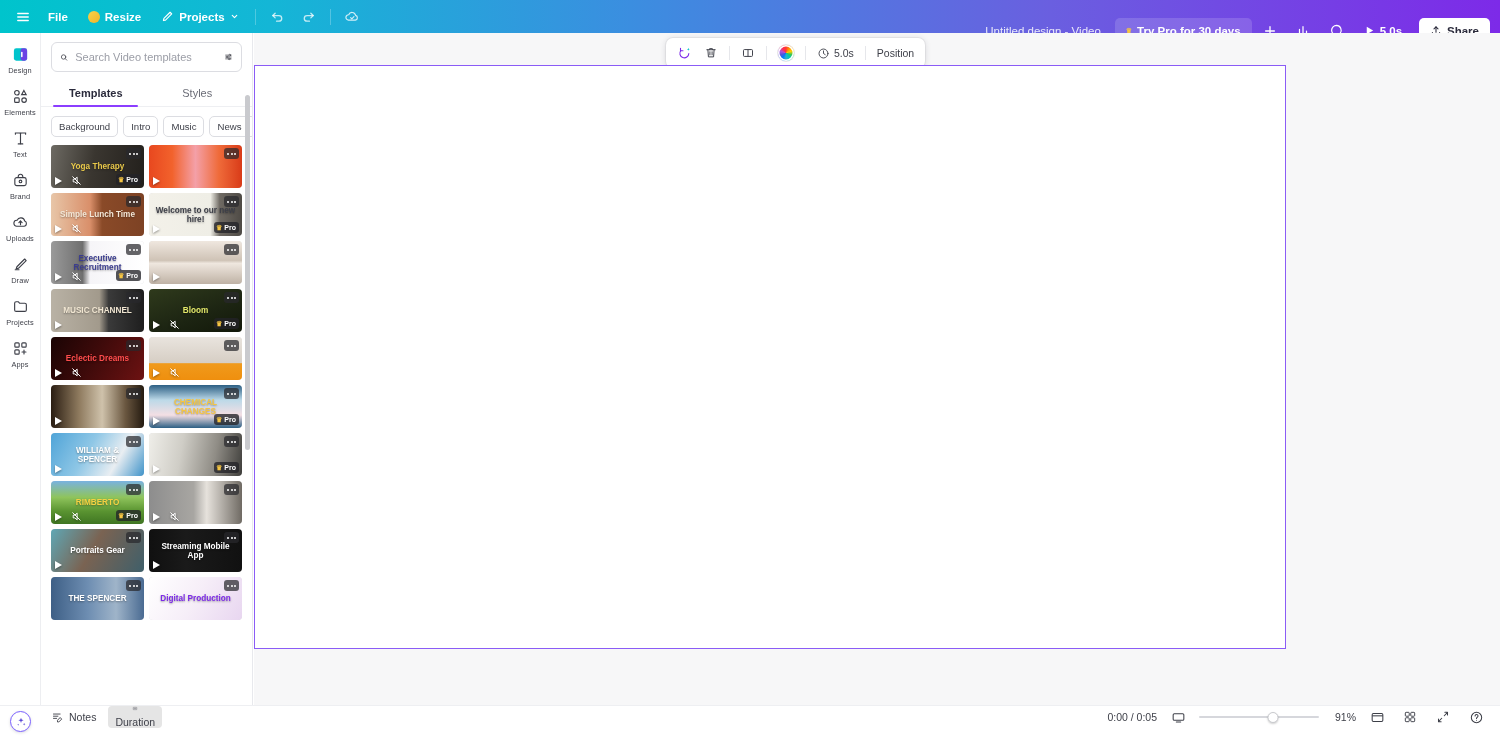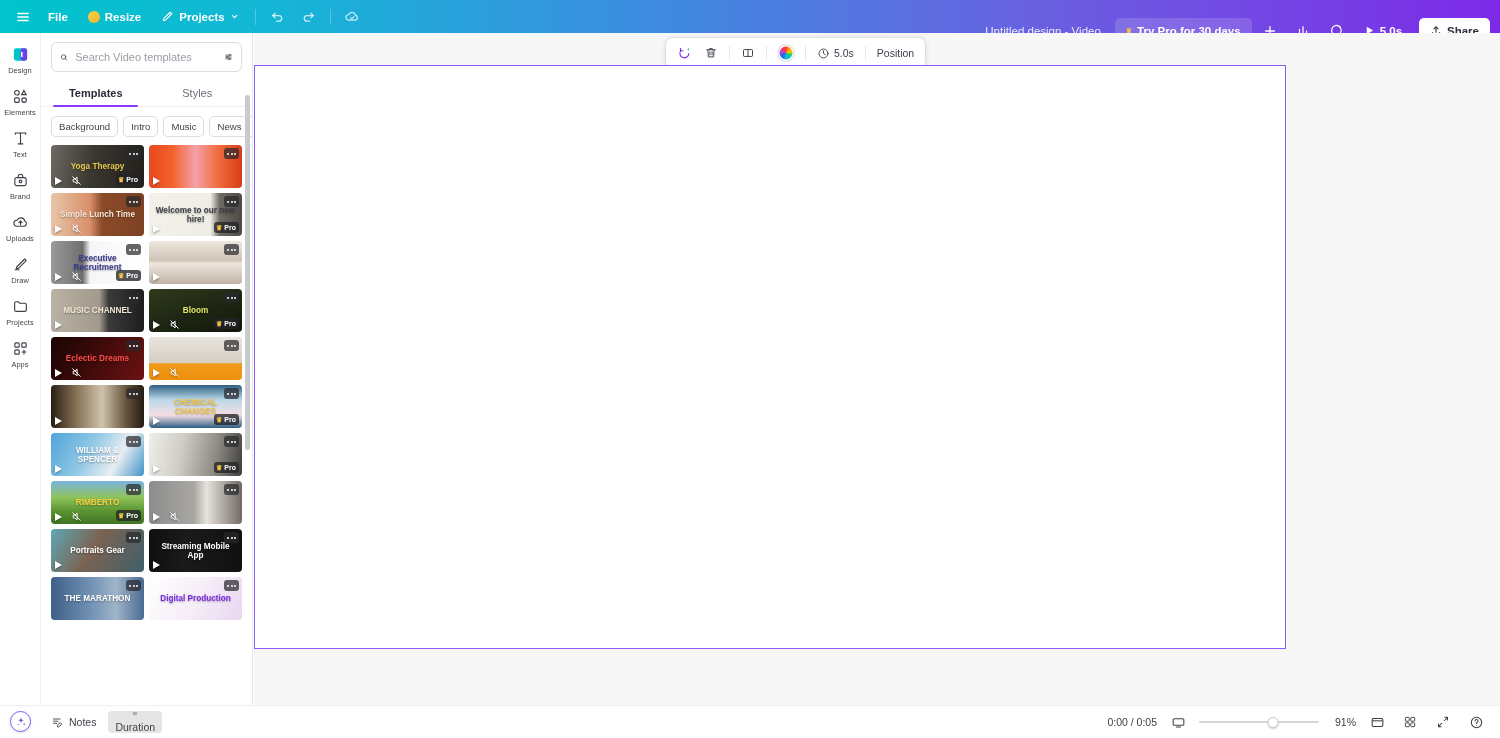--- a/index.html
+++ b/index.html
@@ -198,21 +198,21 @@
     position: absolute; left: 0px; top: 32px;
     width: 1032px; height: 584px;
     background: #ffffff;
     border: 1.5px solid #8b5cf6;
   }
 
   
   .bottombar {
     position: absolute; left: 0; bottom: 0; width: 1500px; height: 33px;
     background: #ffffff; border-top: 1px solid #eeeff2;
-    display: flex; align-items: center; gap: 19px;
+    display: flex; align-items: flex-start; gap: 19px;
   }
   .bb-left { display: flex; align-items: center; gap: 5px; padding-left: 44px; }
   .bb-right { display: flex; align-items: center; gap: 9px; margin-left: auto; padding-right: 12px; }
   .bb-btn {
     display: flex; align-items: center; gap: 5px; height: 22px;
     padding: 0 7px; border-radius: 4px; font-size: 10.5px; color: #3d3f48; cursor: pointer;
   }
   .bb-btn.sel { background: #e5e5e5; flex-direction: column; }
   .bb-ico-btn {
     width: 24px; height: 22px; display: flex; align-items: center; justify-content: center;
@@ -708,21 +708,21 @@
           <div class="ttl" style="color: rgb(255, 255, 255);">Streaming Mobile App</div>
           <div class="dots">
             <i></i>
             <i></i>
             <i></i>
           </div>
           <div class="play"></div>
         </div>
         <div class="card">
           <div class="art" style="background: linear-gradient(90deg, rgb(62, 95, 134) 0%, rgb(110, 142, 178) 40%, rgb(159, 180, 201) 70%, rgb(74, 107, 146) 100%);"></div>
-          <div class="ttl" style="color: rgb(255, 255, 255);">THE MARATHON</div>
+          <div class="ttl" style="color: rgb(255, 255, 255);">THE SPENCER</div>
           <div class="dots">
             <i></i>
             <i></i>
             <i></i>
           </div>
         </div>
         <div class="card">
           <div class="art" style="background: linear-gradient(120deg, rgb(255, 255, 255) 0%, rgb(246, 238, 248) 50%, rgb(232, 214, 240) 100%);"></div>
           <div class="ttl" style="color: rgb(125, 42, 232);">Digital Production</div>
           <div class="dots">

